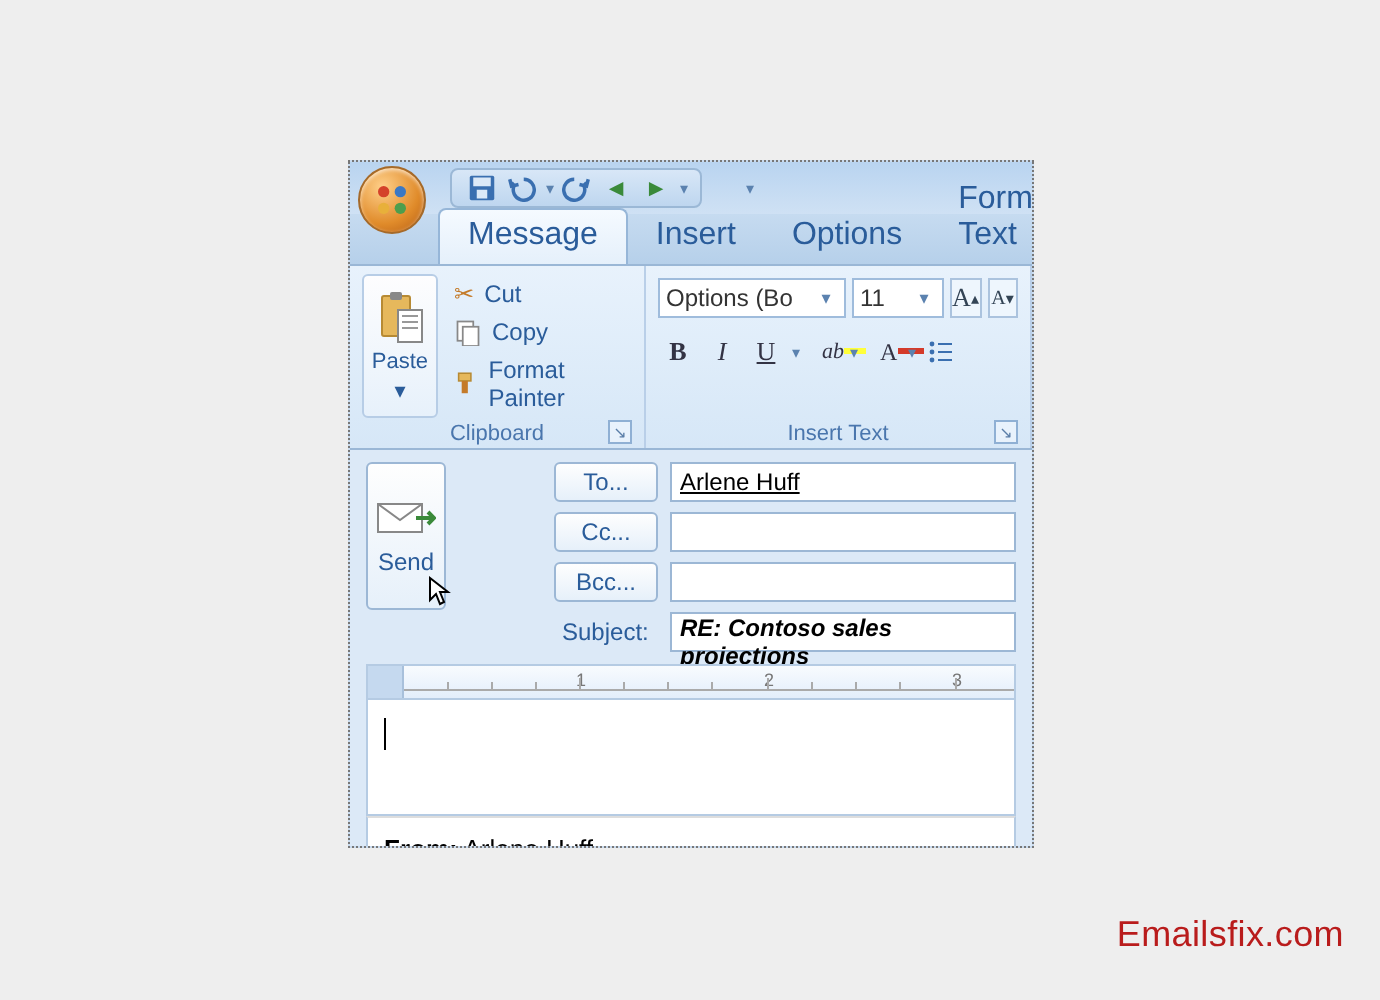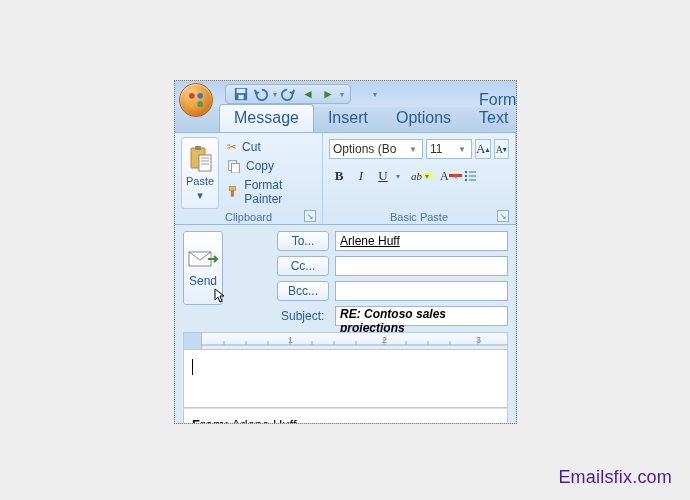--- a/index.html
+++ b/index.html
@@ -8,22 +8,22 @@
     font-family: "Segoe UI", Tahoma, sans-serif;
     font-size: 12px;
     width: 690px;
     height: 500px;
     position: relative;
     overflow: hidden;
   }
   .watermark {
     position: absolute;
     right: 18px;
-    bottom: 12px;
-    color: #4c1d95;
+    bottom: 22px;
+    color: #b91c1c;
     font-size: 18px;
     letter-spacing: 0.2px;
   }
   .app-window {
     position: absolute;
     left: 174px;
     top: 80px;
     width: 343px;
     height: 344px;
     border: 1px dotted #777;
@@ -334,21 +334,21 @@
                 <line x1="6" y1="3" x2="13" y2="3" stroke="#3a6fb0"></line>
                 <circle cx="3" cy="7" r="1.2" fill="#3a6fb0"></circle>
                 <line x1="6" y1="7" x2="13" y2="7" stroke="#3a6fb0"></line>
                 <circle cx="3" cy="11" r="1.2" fill="#3a6fb0"></circle>
                 <line x1="6" y1="11" x2="13" y2="11" stroke="#3a6fb0"></line>
               </svg>
           </div>
         </div>
       </div>
       <div class="group-title">
-        <span>Basic Paste</span>
+        <span>Insert Text</span>
         <div class="dlg-launcher">↘</div>
       </div>
     </div>
   </div>
 
   <div class="address-area">
     <div class="send-btn">
       <svg width="30" height="22" viewBox="0 0 30 22">
         <rect x="1" y="4" width="22" height="14" fill="#fff" stroke="#888"></rect>
           <path d="M1 4l11 8 11-8" fill="none" stroke="#888"></path>

